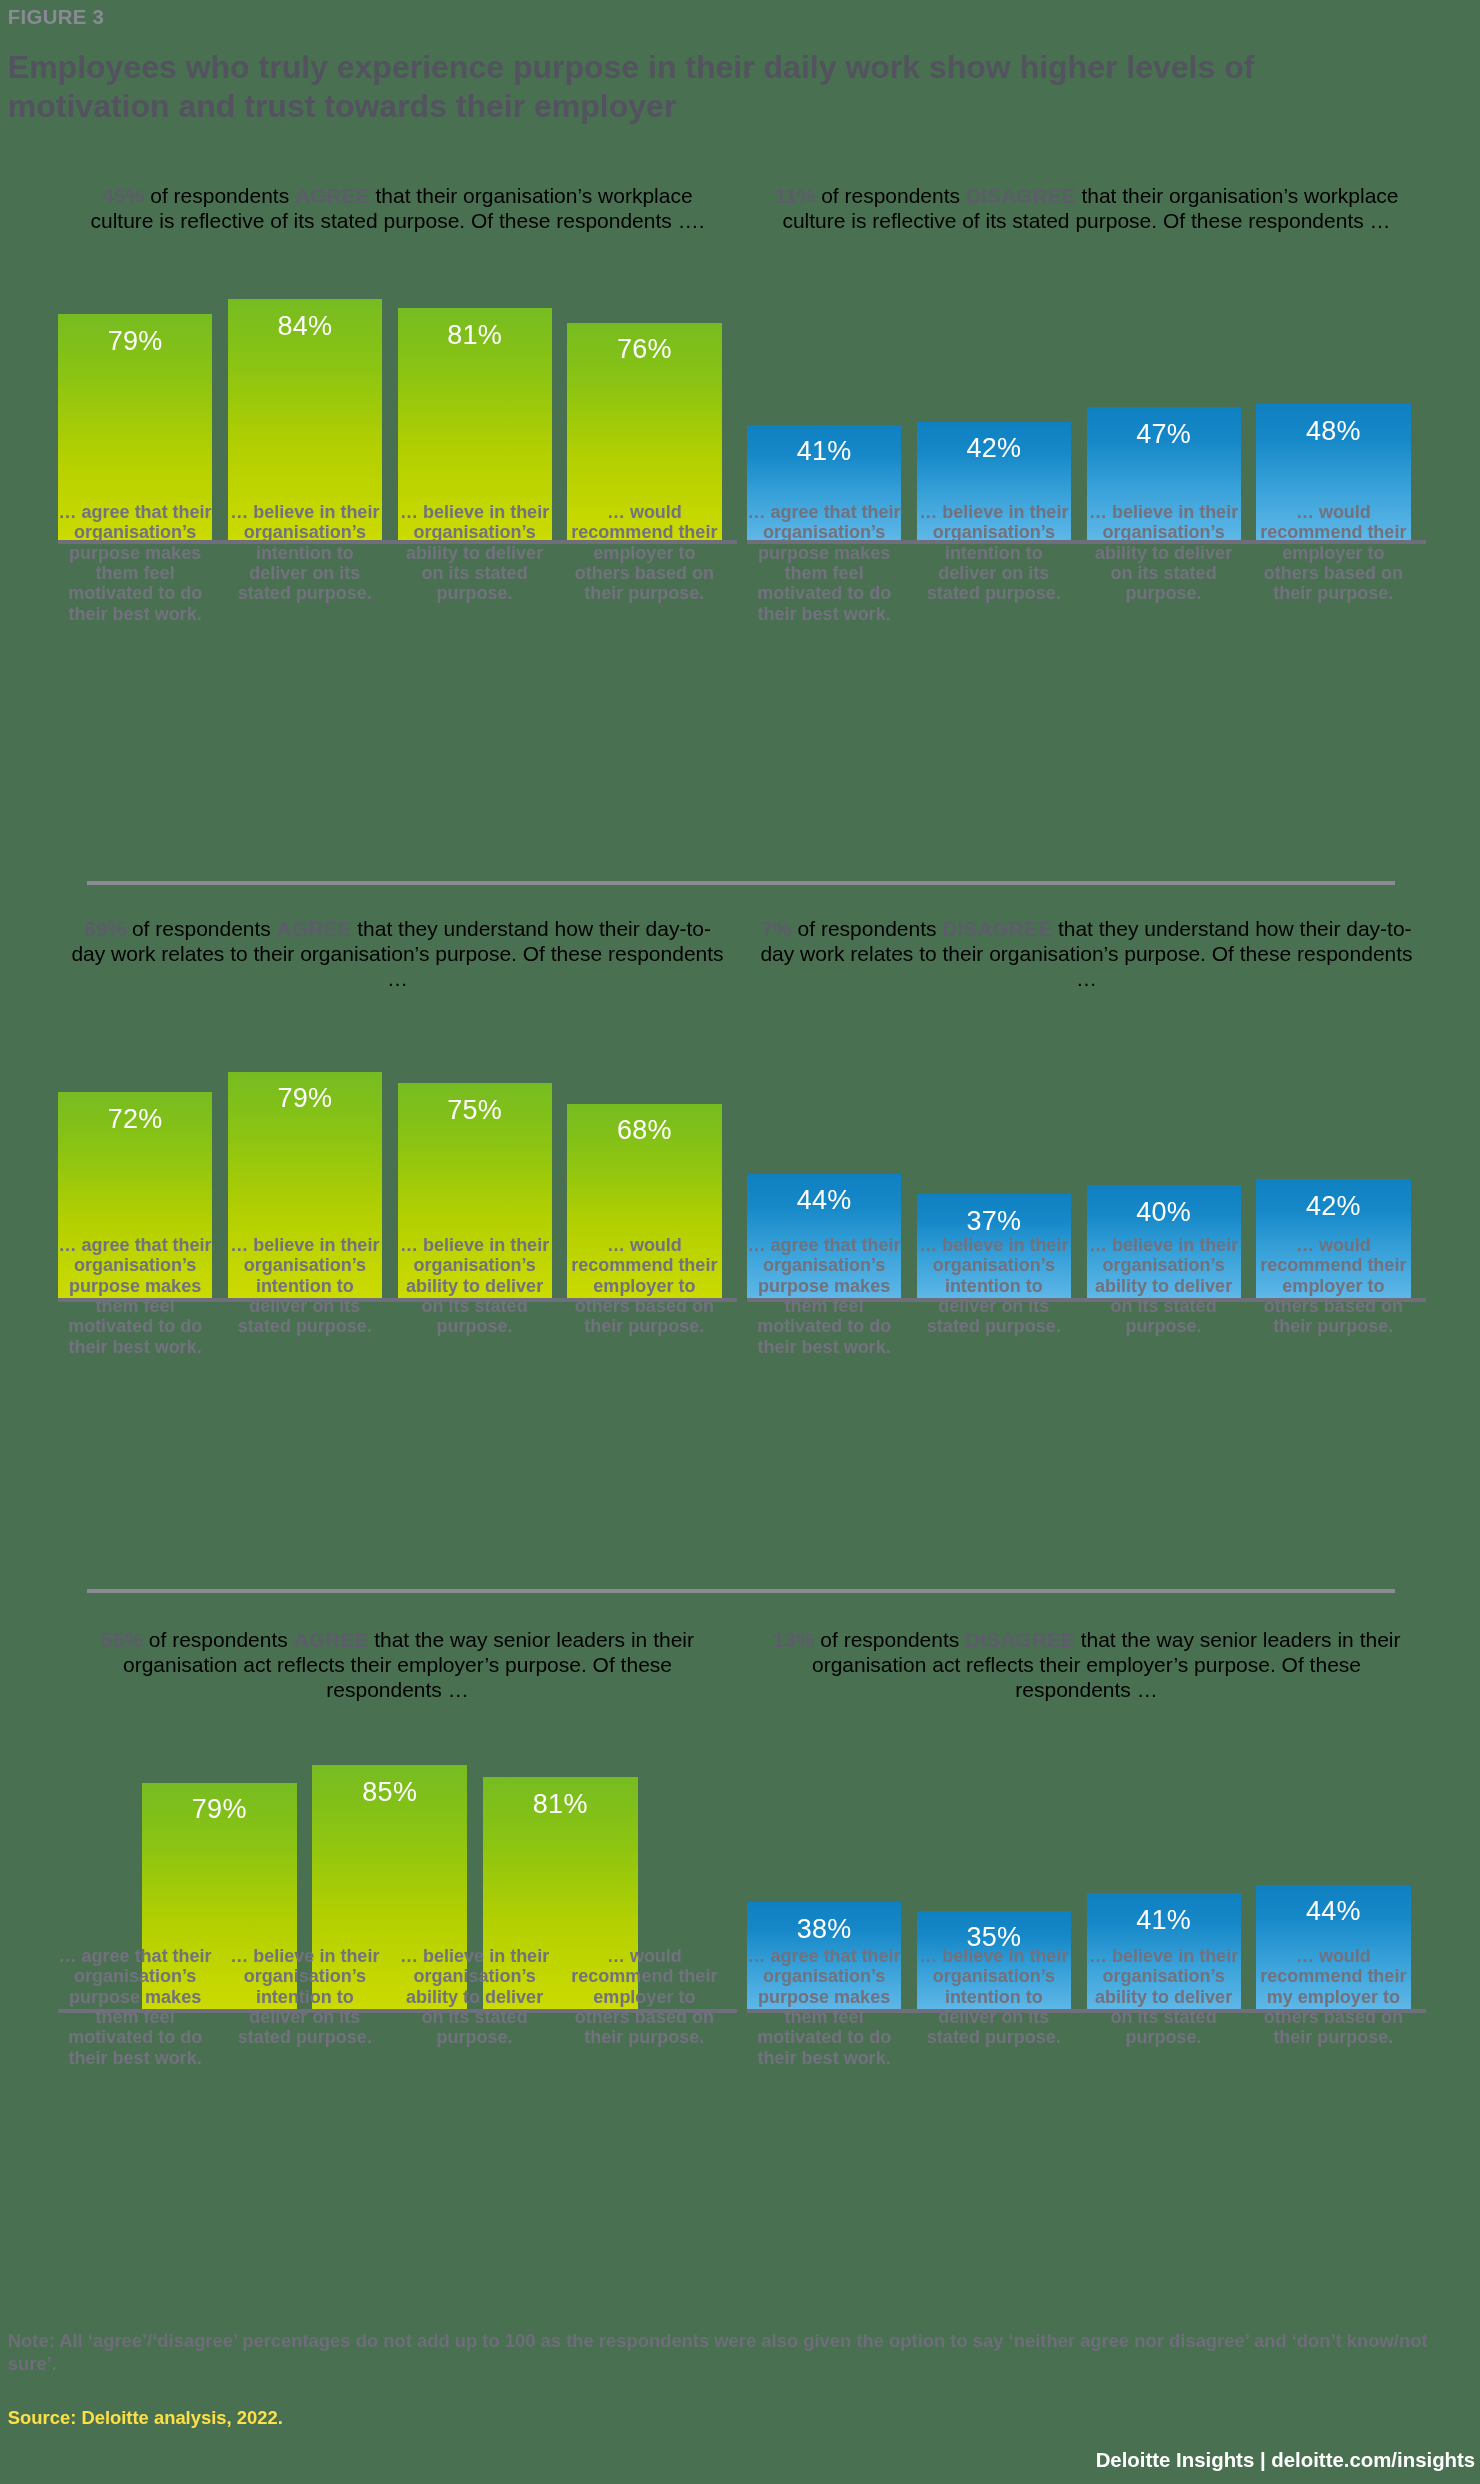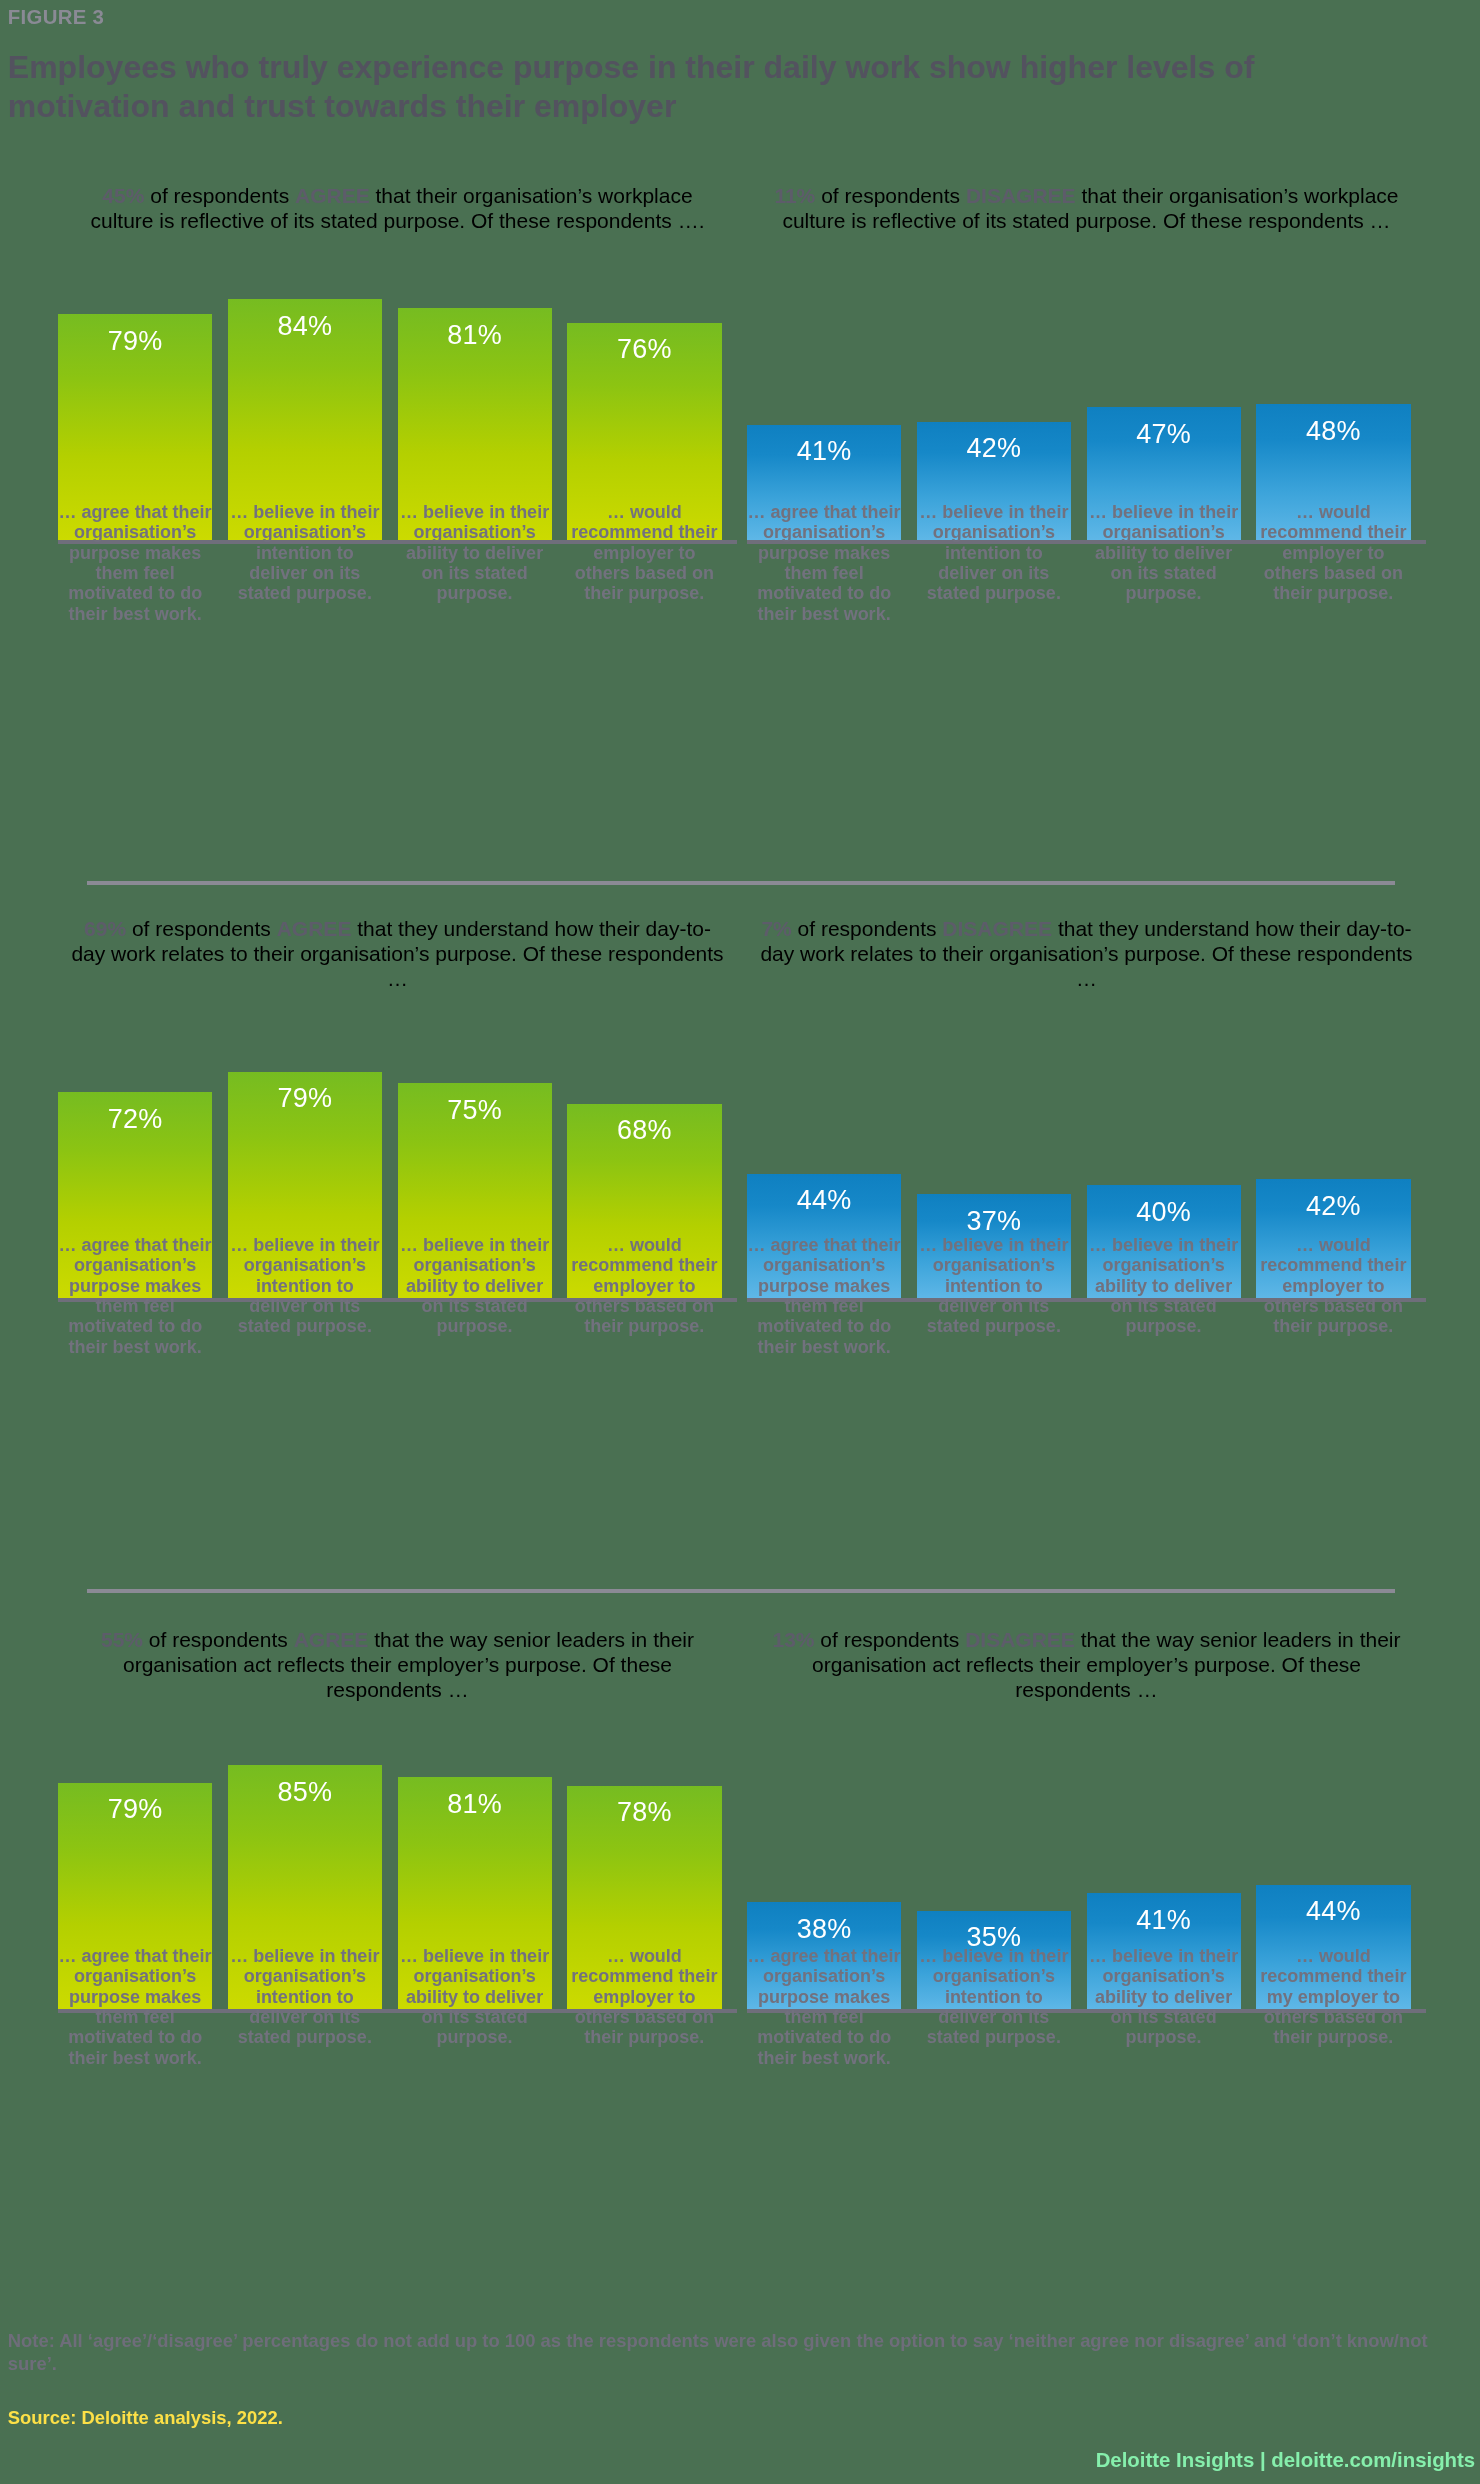--- a/index.html
+++ b/index.html
@@ -162,21 +162,21 @@
     top: 2407px;
     font-size: 18.4px;
     color: #fde047;
     font-weight: bold;
   }
   .brand {
     position: absolute;
     right: 5.8px;
     top: 2449px;
     font-size: 20.4px;
-    color: #86efac;
+    color: #ffffff;
     font-weight: bold;
     text-align: right;
   }
 </style>
 </head>
 <body>
 
 <div class="page">
 
   <div class="fig-label">FIGURE 3</div>
@@ -353,25 +353,20 @@
           <div class="barcell">
               <div class="bar green" style="height:85%">
                 <span class="val">85%</span>
               </div>
             </div>
           <div class="barcell">
               <div class="bar green" style="height:81%">
                 <span class="val">81%</span>
               </div>
             </div>
-          <div class="barcell">
-              <div class="bar green" style="height:78%">
-                <span class="val">78%</span>
-              </div>
-            </div>
         </div>
         <div class="axis left"></div>
       </div>
       <div class="xlabels" style="top:318px;">
         <div class="xlabel">… agree that their organisation’s purpose makes them feel motivated to do their best work.</div>
         <div class="xlabel">… believe in their organisation’s intention to deliver on its stated purpose.</div>
         <div class="xlabel">… believe in their organisation’s ability to deliver on its stated purpose.</div>
         <div class="xlabel">… would recommend their employer to others based on their purpose.</div>
       </div>
     </div>

